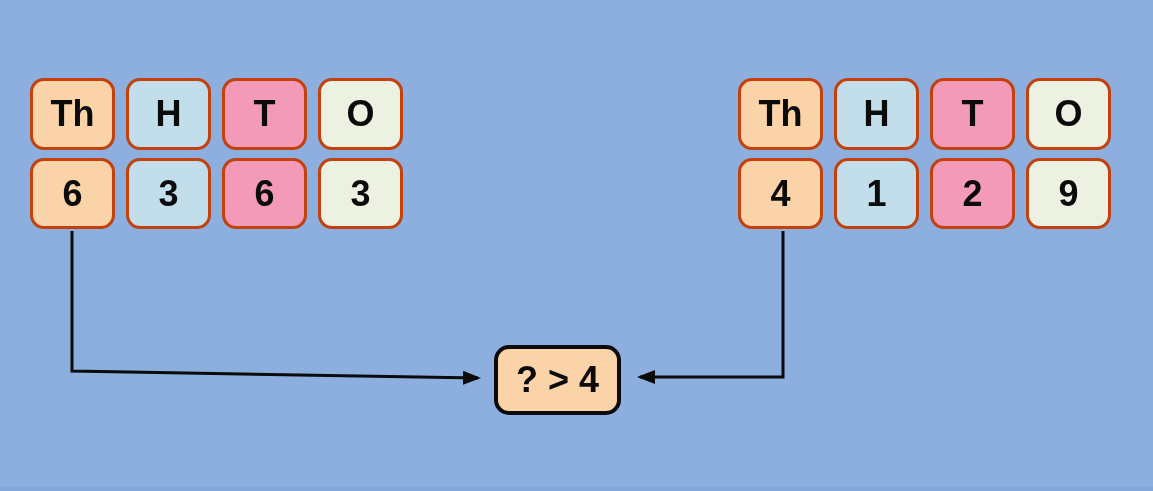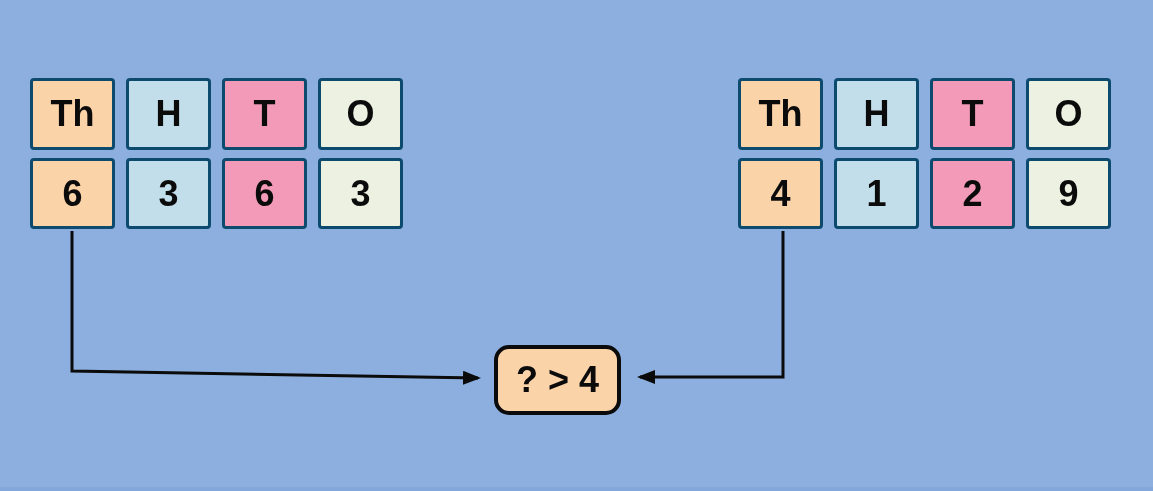--- a/index.html
+++ b/index.html
@@ -26,22 +26,22 @@
     grid-template-rows: 72px 71px;
     column-gap: 11px;
     row-gap: 8px;
   }
   .pv-left  { left: 30px;  top: 78px; }
   .pv-right { left: 738px; top: 78px; }
   .cell {
     display: flex;
     align-items: center;
     justify-content: center;
-    border: 3px solid #0c4a6e;
-    border-radius: 4px;
+    border: 3px solid #c2410c;
+    border-radius: 14px;
     font-weight: 700;
     font-size: 36px;
     color: #0b0b0b;
     line-height: 1;
   }
   .c-th { background: #fbd3a9; }
   .c-h  { background: #c2deea; }
   .c-t  { background: #f29ab8; }
   .c-o  { background: #edf1e2; }
   .compare-box {

